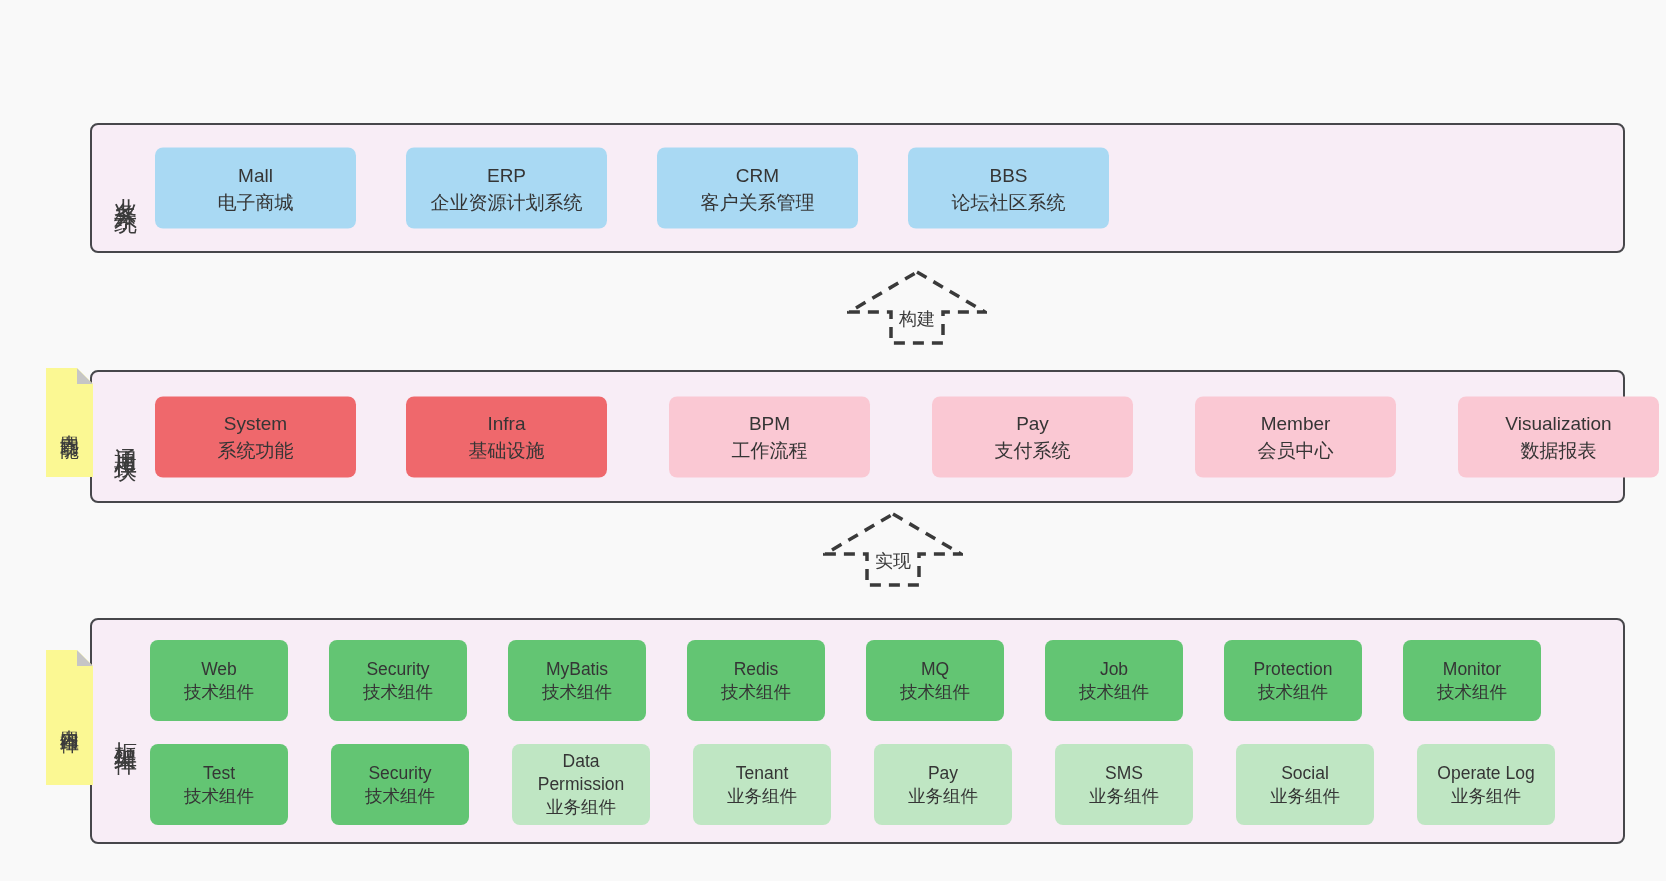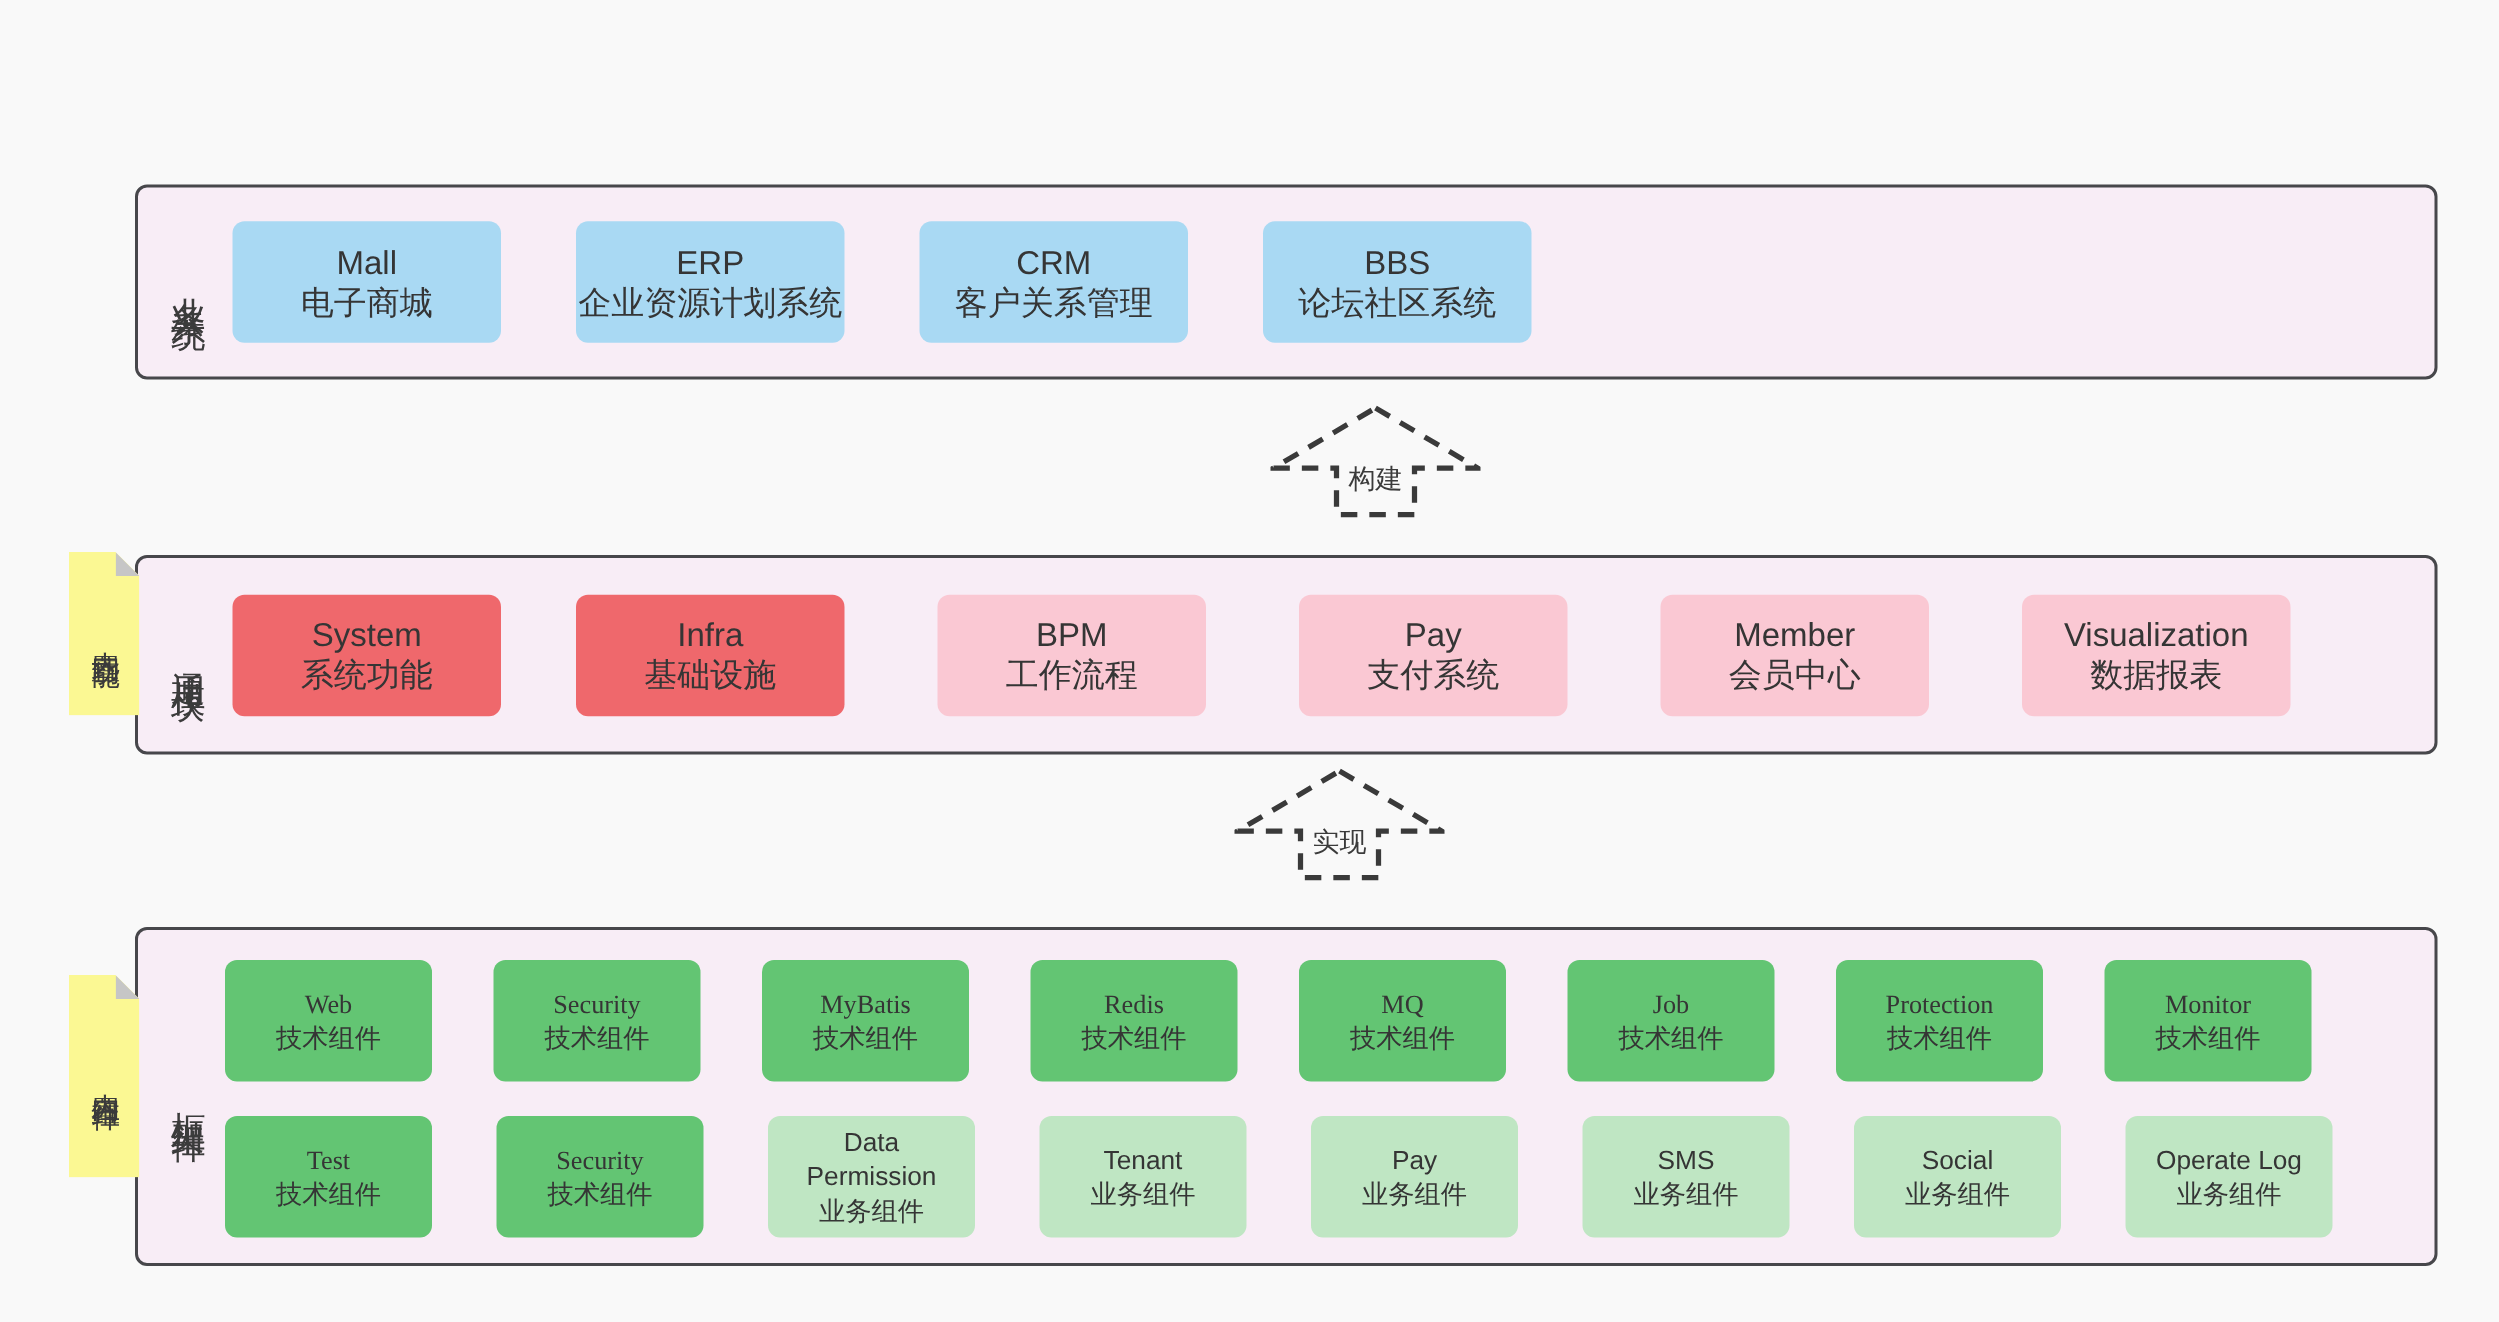--- a/index.html
+++ b/index.html
@@ -29,31 +29,31 @@
   }
 
   
   .box-row { position:absolute; left:63px; display:flex; gap:50px; }
   #layer1 .box-row, #layer2 .box-row { top:50%; transform:translateY(-50%); }
   #layer3 .box-row { left:58px; gap:41px; }
   #layer3 .row-1 { top:20px; }
   #layer3 .row-2 { top:124px;gap:43px; }
 
   .box {
-    width:179px; height:81px; border-radius:8px; flex:none;
+    width:201px; height:81px; border-radius:8px; flex:none;
     display:flex; flex-direction:column; align-items:center; justify-content:center;
-    text-align:center; font-size:22px; line-height:27px; color:#353535;
+    text-align:center; font-size:19px; line-height:27px; color:#353535;
   }
   #layer3 .box { width:138px; font-size:17.5px; line-height:23px; }
   #layer3 .box .box-title { max-width:116px; }
 
   .box.blue       { background:var(--blue,#a9d9f3); }
   .box.red        { background:var(--red,#ef686c); }
   .box.pink       { background:var(--pink,#fac8d3);margin-left:12px; }
-  .box.green      { background:var(--green,#63c573);font-family:Liberation Serif, serif; }
+  .box.green      { background:var(--green,#63c573); }
   .box.lightgreen { background:var(--lightgreen,#bfe6c3); }
 
   
   .sticky-note {
     position:absolute; left:46px; width:47px;
     background:var(--yellow,#fbf893);
     clip-path:polygon(0 0, calc(100% - 16px) 0, 100% 16px, 100% 100%, 0 100%);
     display:flex; align-items:center; justify-content:center;
     z-index:3;
   }

